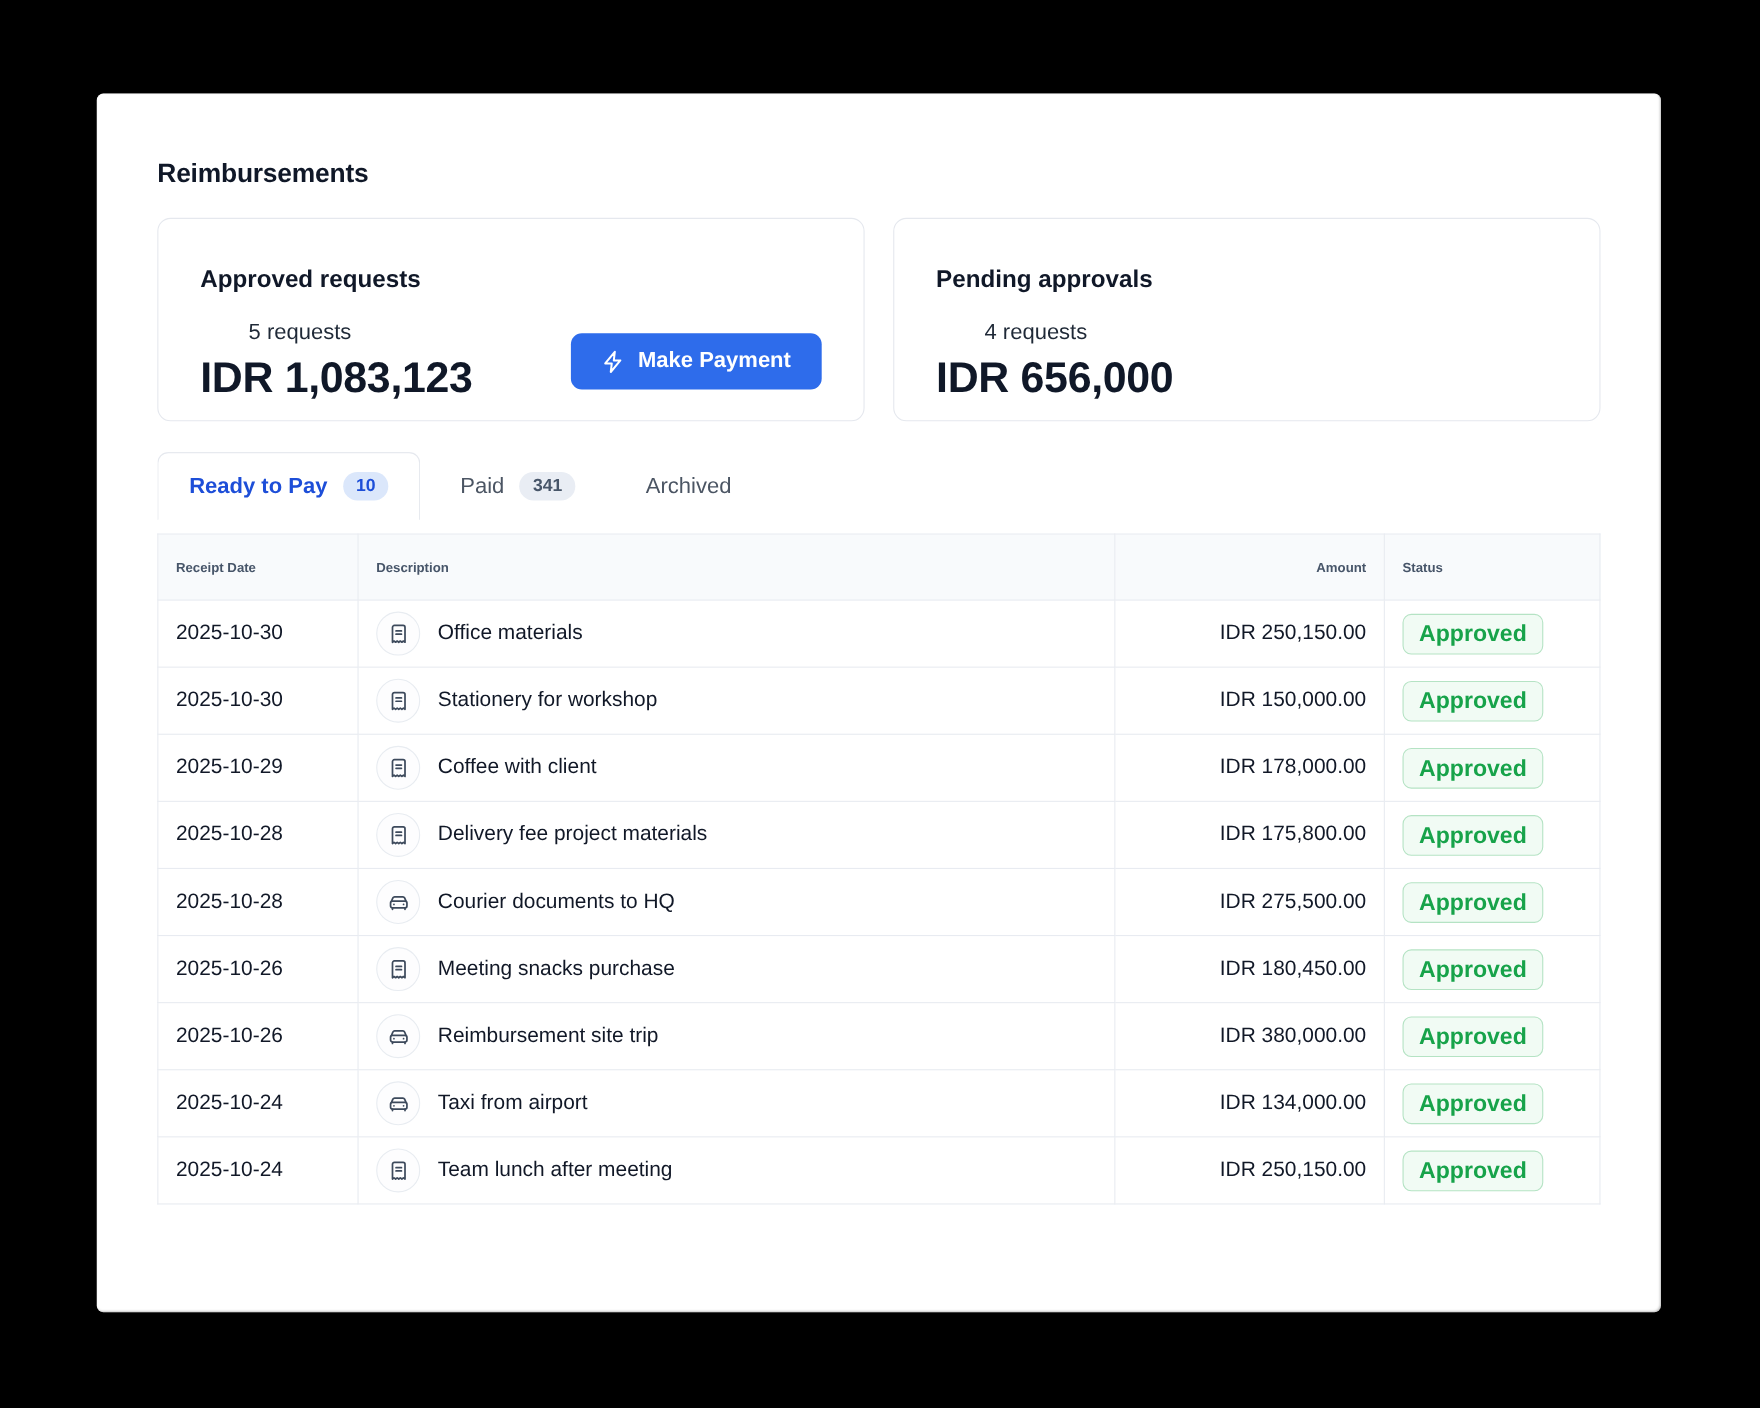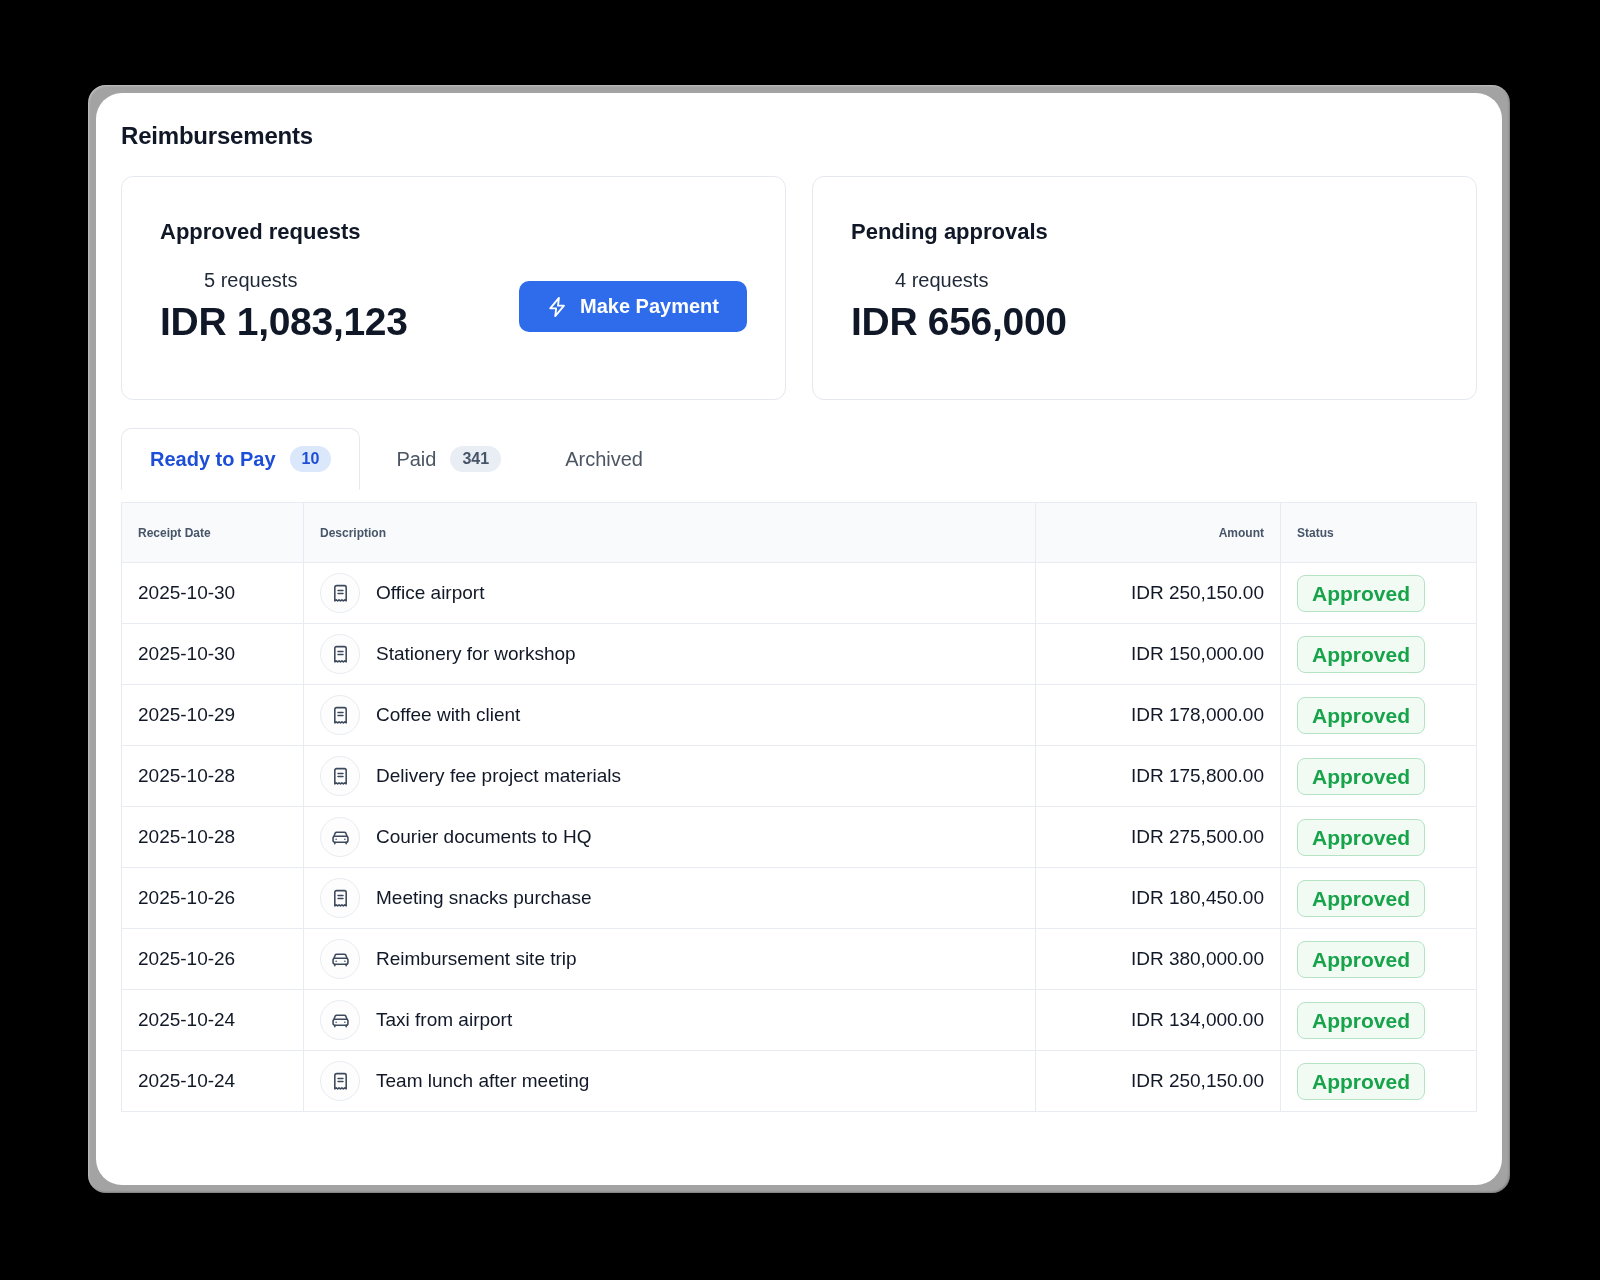--- a/index.html
+++ b/index.html
@@ -7,43 +7,43 @@
   body {
     background: #000000;
     font-family: "Liberation Sans", sans-serif;
     color: #111827;
     position: relative;
   }
   .device-frame {
     position: absolute;
     left: 88px; top: 85px;
     width: 1422px; height: 1108px;
-    background: #a3a3a3;
-    border-radius: 18px;
+    background: #ffffff;
+    border-radius: 6px;
     box-shadow: inset 1px 1px 2px rgba(255,255,255,0.35), inset -1px -1px 2px rgba(0,0,0,0.25);
-    padding: 8px;
+    padding: 30px;
   }
   .window {
     width: 100%; height: 100%;
     background: #ffffff;
     border-radius: 26px;
     padding: 29px 25px 0 25px;
     overflow: hidden;
   }
   .page-title {
     font-size: 24px;
     font-weight: 700;
     color: #101828;
     letter-spacing: -0.2px;
     margin-bottom: 26px;
   }
   .cards-row { display: flex; gap: 26px; }
   .summary-card {
     flex: 1;
-    height: 224px;
+    height: 185px;
     border: 1px solid #e5e8ee;
     border-radius: 12px;
     background: #ffffff;
     padding: 42px 38px;
   }
   .card-title { font-size: 22px; font-weight: 600; color: #101828; }
   .card-body {
     margin-top: 24px;
     display: flex;
     align-items: center;
@@ -222,21 +222,21 @@
             <td>2025-10-30</td>
             <td>
               <div class="desc-wrap">
                 <span class="icon-circle">
                   <svg id="icon-receipt" viewBox="0 0 24 24" fill="none" stroke-width="1.8" stroke-linecap="round" stroke-linejoin="round">
     <path d="M5.5 5a2 2 0 0 1 2-2h9a2 2 0 0 1 2 2v15.4l-1.63-1.25-1.62 1.25-1.63-1.25L12 20.4l-1.62-1.25-1.63 1.25-1.62-1.25L5.5 20.4Z"></path>
     <line x1="9.2" y1="8.6" x2="14.8" y2="8.6"></line>
     <line x1="9.2" y1="12" x2="14.8" y2="12"></line>
   </svg>
                 </span>
-                <span>Office airport</span>
+                <span>Office materials</span>
               </div>
             </td>
             <td class="cell-amount">IDR 250,150.00</td>
             <td class="cell-status"><span class="status-badge">Approved</span></td>
           </tr>
           <tr>
             <td>2025-10-30</td>
             <td>
               <div class="desc-wrap">
                 <span class="icon-circle">

